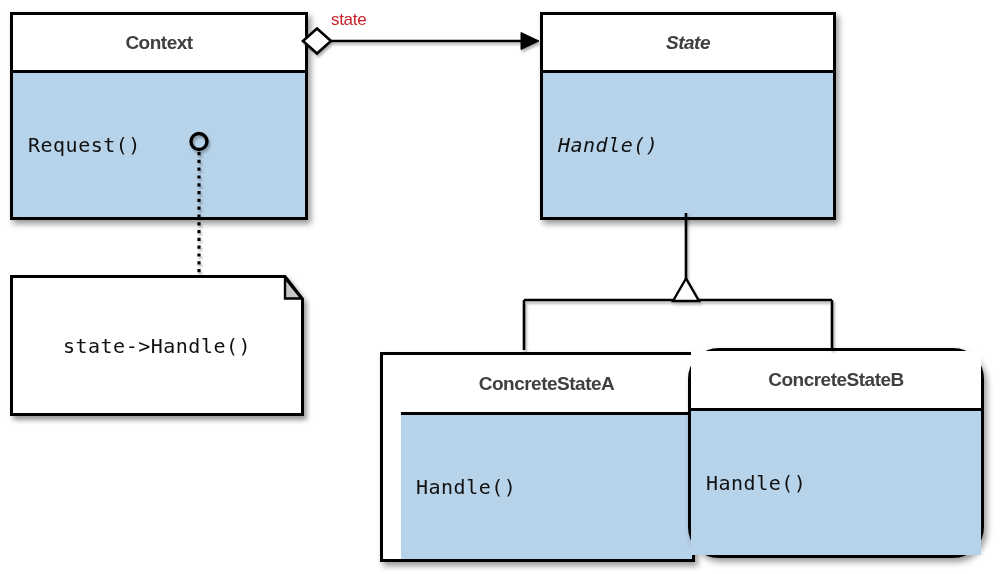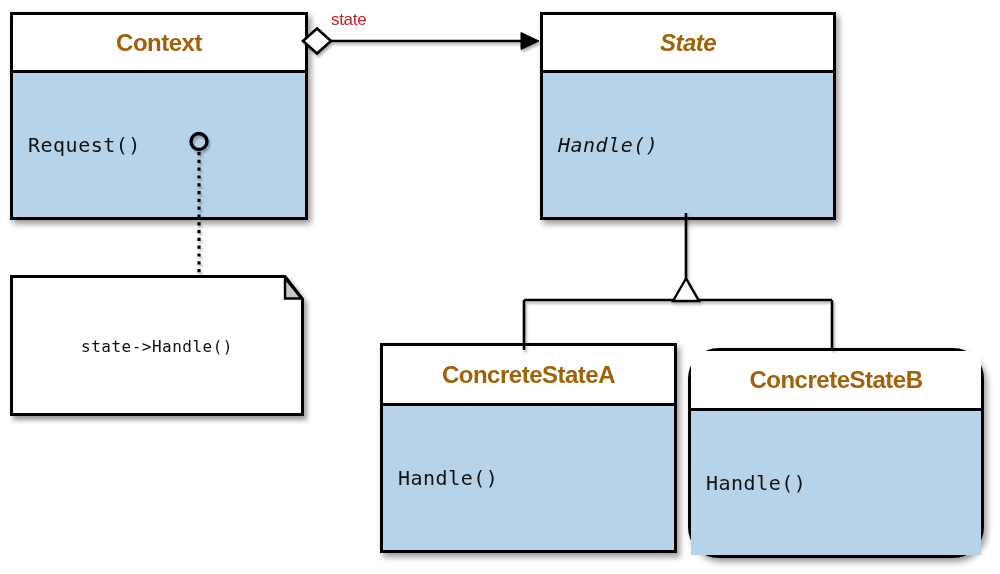--- a/index.html
+++ b/index.html
@@ -18,23 +18,23 @@
     box-shadow: 3px 4px 6px rgba(0,0,0,0.40);
     display: flex;
     flex-direction: column;
     box-sizing: content-box;
   }
   .uml-title {
     display: flex;
     align-items: center;
     justify-content: center;
     font-weight: bold;
-    font-size: 24px;
+    font-size: 19px;
     letter-spacing: -0.5px;
-    color: #a16207;
+    color: #404040;
     border-bottom: 3px solid var(--border, #000);
     background: #ffffff;
     flex: 0 0 auto;
   }
   .uml-body {
     flex: 1 1 auto;
     background: var(--class-body, #b7d3ea);
     display: flex;
     align-items: center;
     padding-left: 15px;
@@ -55,21 +55,21 @@
   .note-text {
     position: absolute;
     left: 10px;
     top: 276px;
     width: 294px;
     height: 140px;
     display: flex;
     align-items: center;
     justify-content: center;
     font-family: "DejaVu Sans Mono", monospace;
-    font-size: 16px;
+    font-size: 20px;
     letter-spacing: 0.5px;
     color: #111;
     z-index: 4;
   }
   svg.overlay {
     position: absolute;
     left: 0; top: 0;
     width: 1000px;
     height: 574px;
     z-index: 3;
@@ -85,21 +85,21 @@
   <div class="uml-box" style="left:10px; top:12px; width:292px; height:202px;">
     <div class="uml-title" style="height:55px;">Context</div>
     <div class="uml-body">Request()</div>
   </div>
 
   <div class="uml-box" style="left:540px; top:12px; width:290px; height:202px;">
     <div class="uml-title italic" style="height:55px;">State</div>
     <div class="uml-body italic">Handle()</div>
   </div>
 
-  <div class="uml-box" style="left:380px; top:343px; width:291px; height:204px;">
+  <div class="uml-box" style="left:380px; top:352px; width:291px; height:204px;padding-left:18px;">
     <div class="uml-title" style="height:57px;">ConcreteStateA</div>
     <div class="uml-body">Handle()</div>
   </div>
 
   <div class="uml-box" style="left:688px; top:348px; width:290px; height:204px;border-radius:31px;">
     <div class="uml-title" style="height:57px;">ConcreteStateB</div>
     <div class="uml-body">Handle()</div>
   </div>
 
   <div class="assoc-label">state</div>

